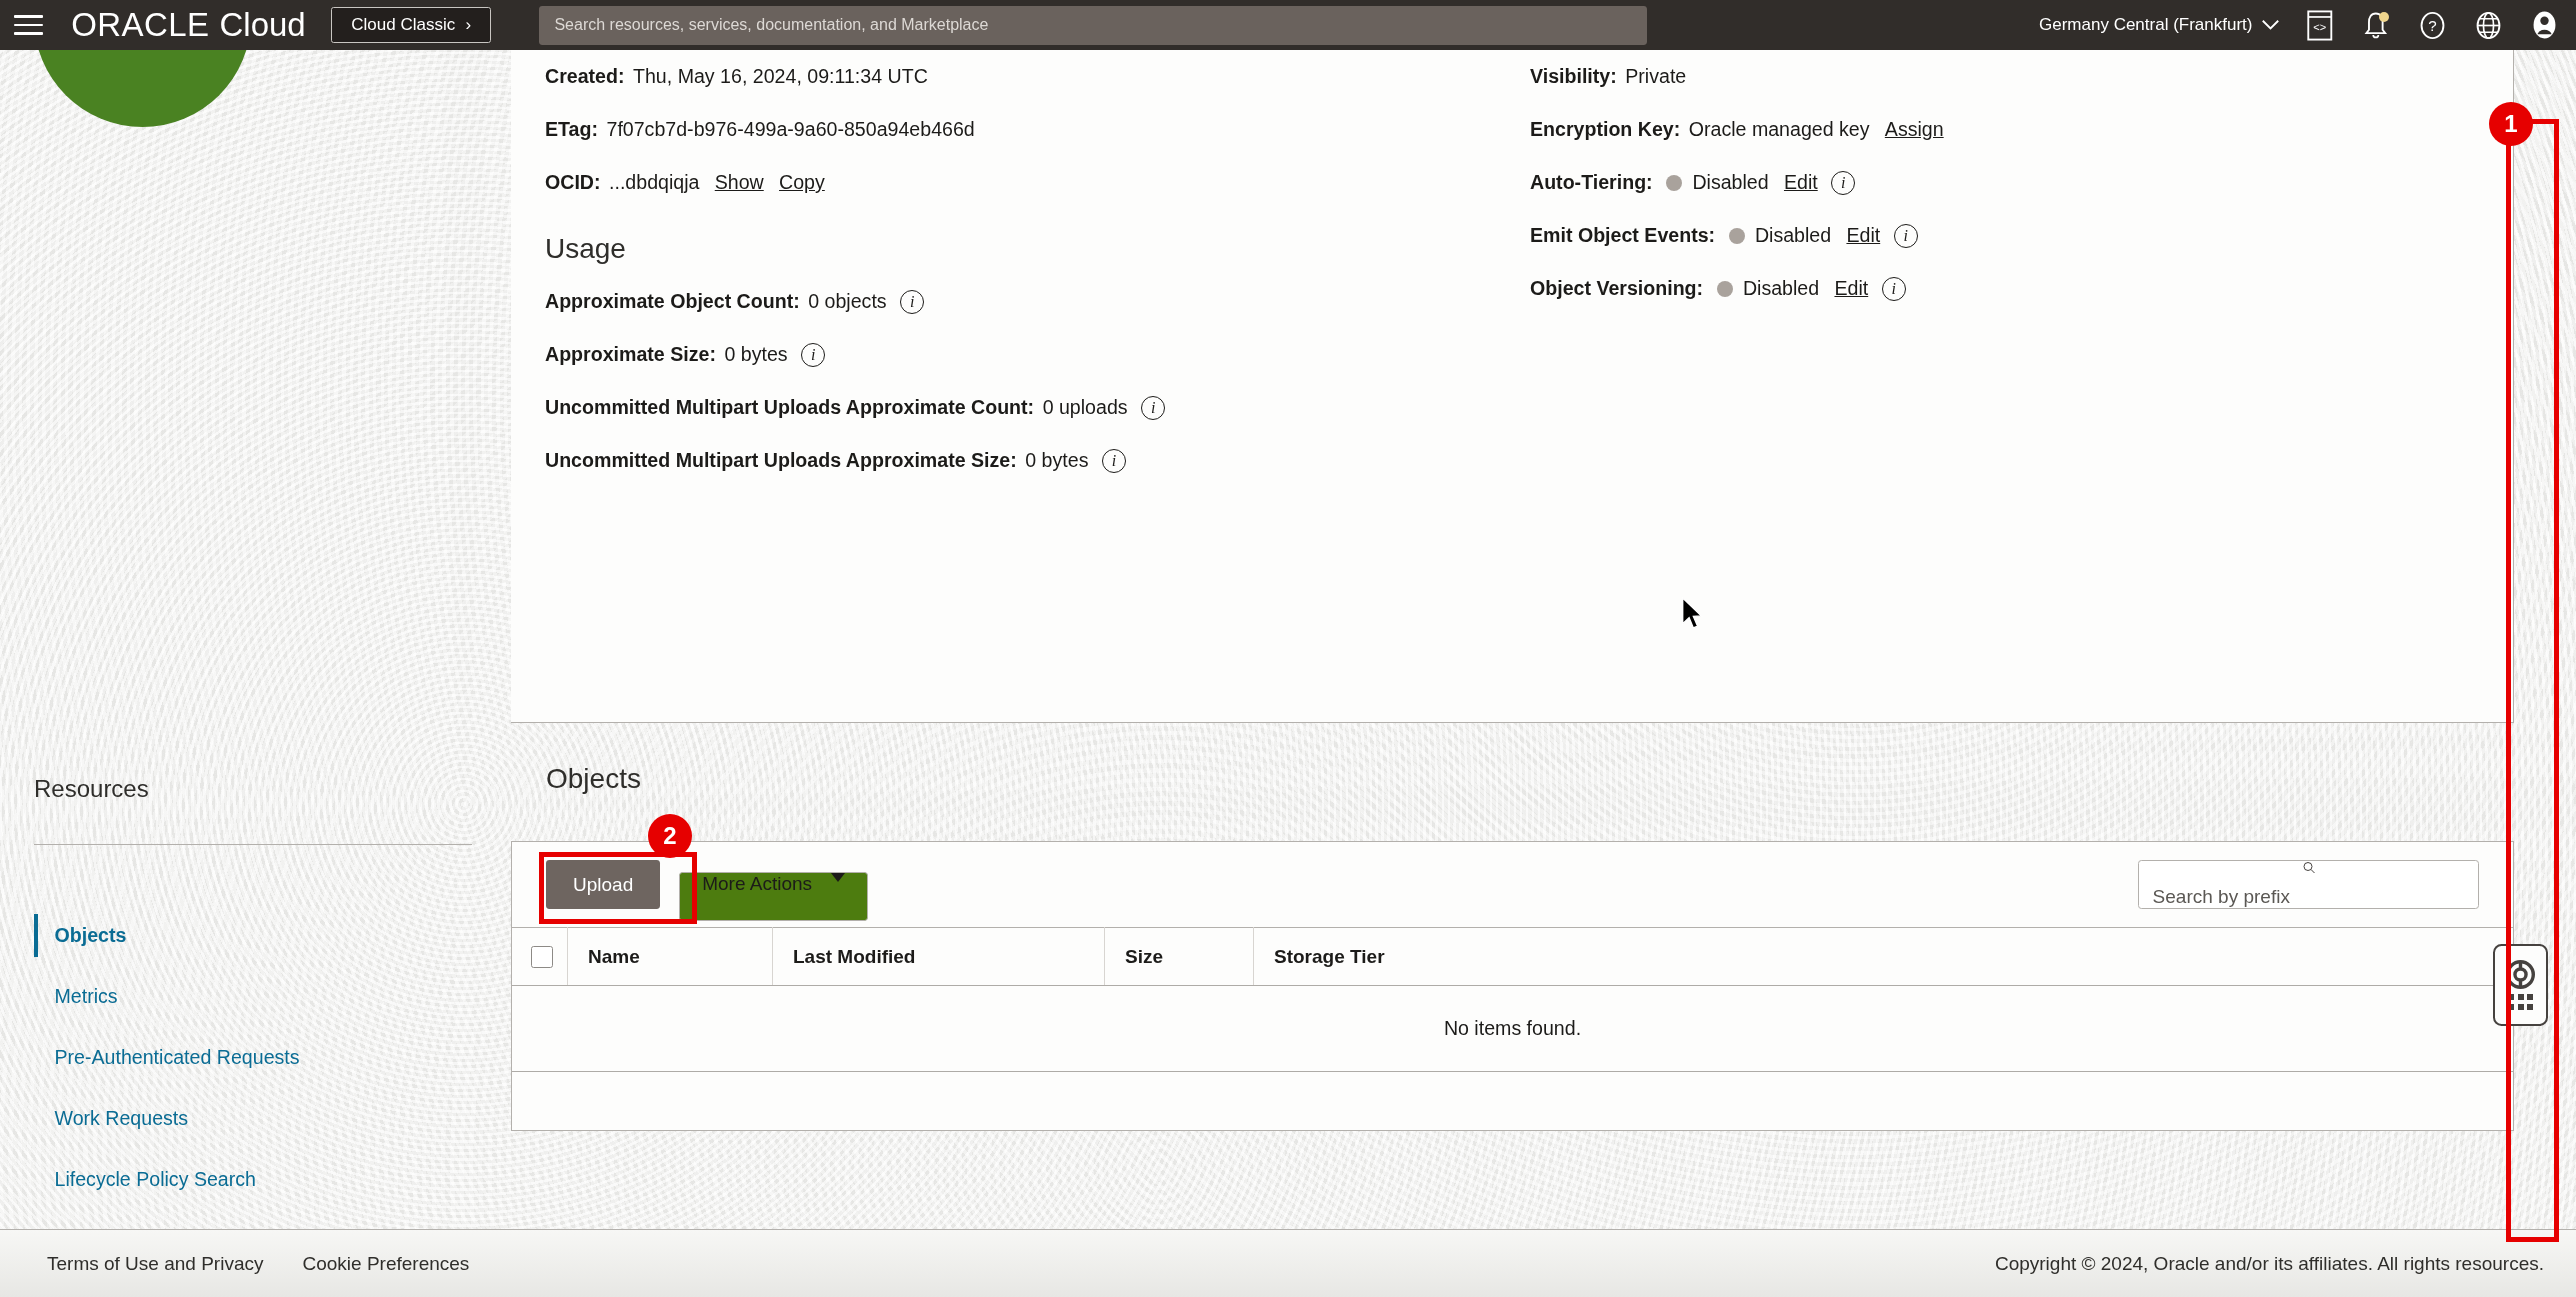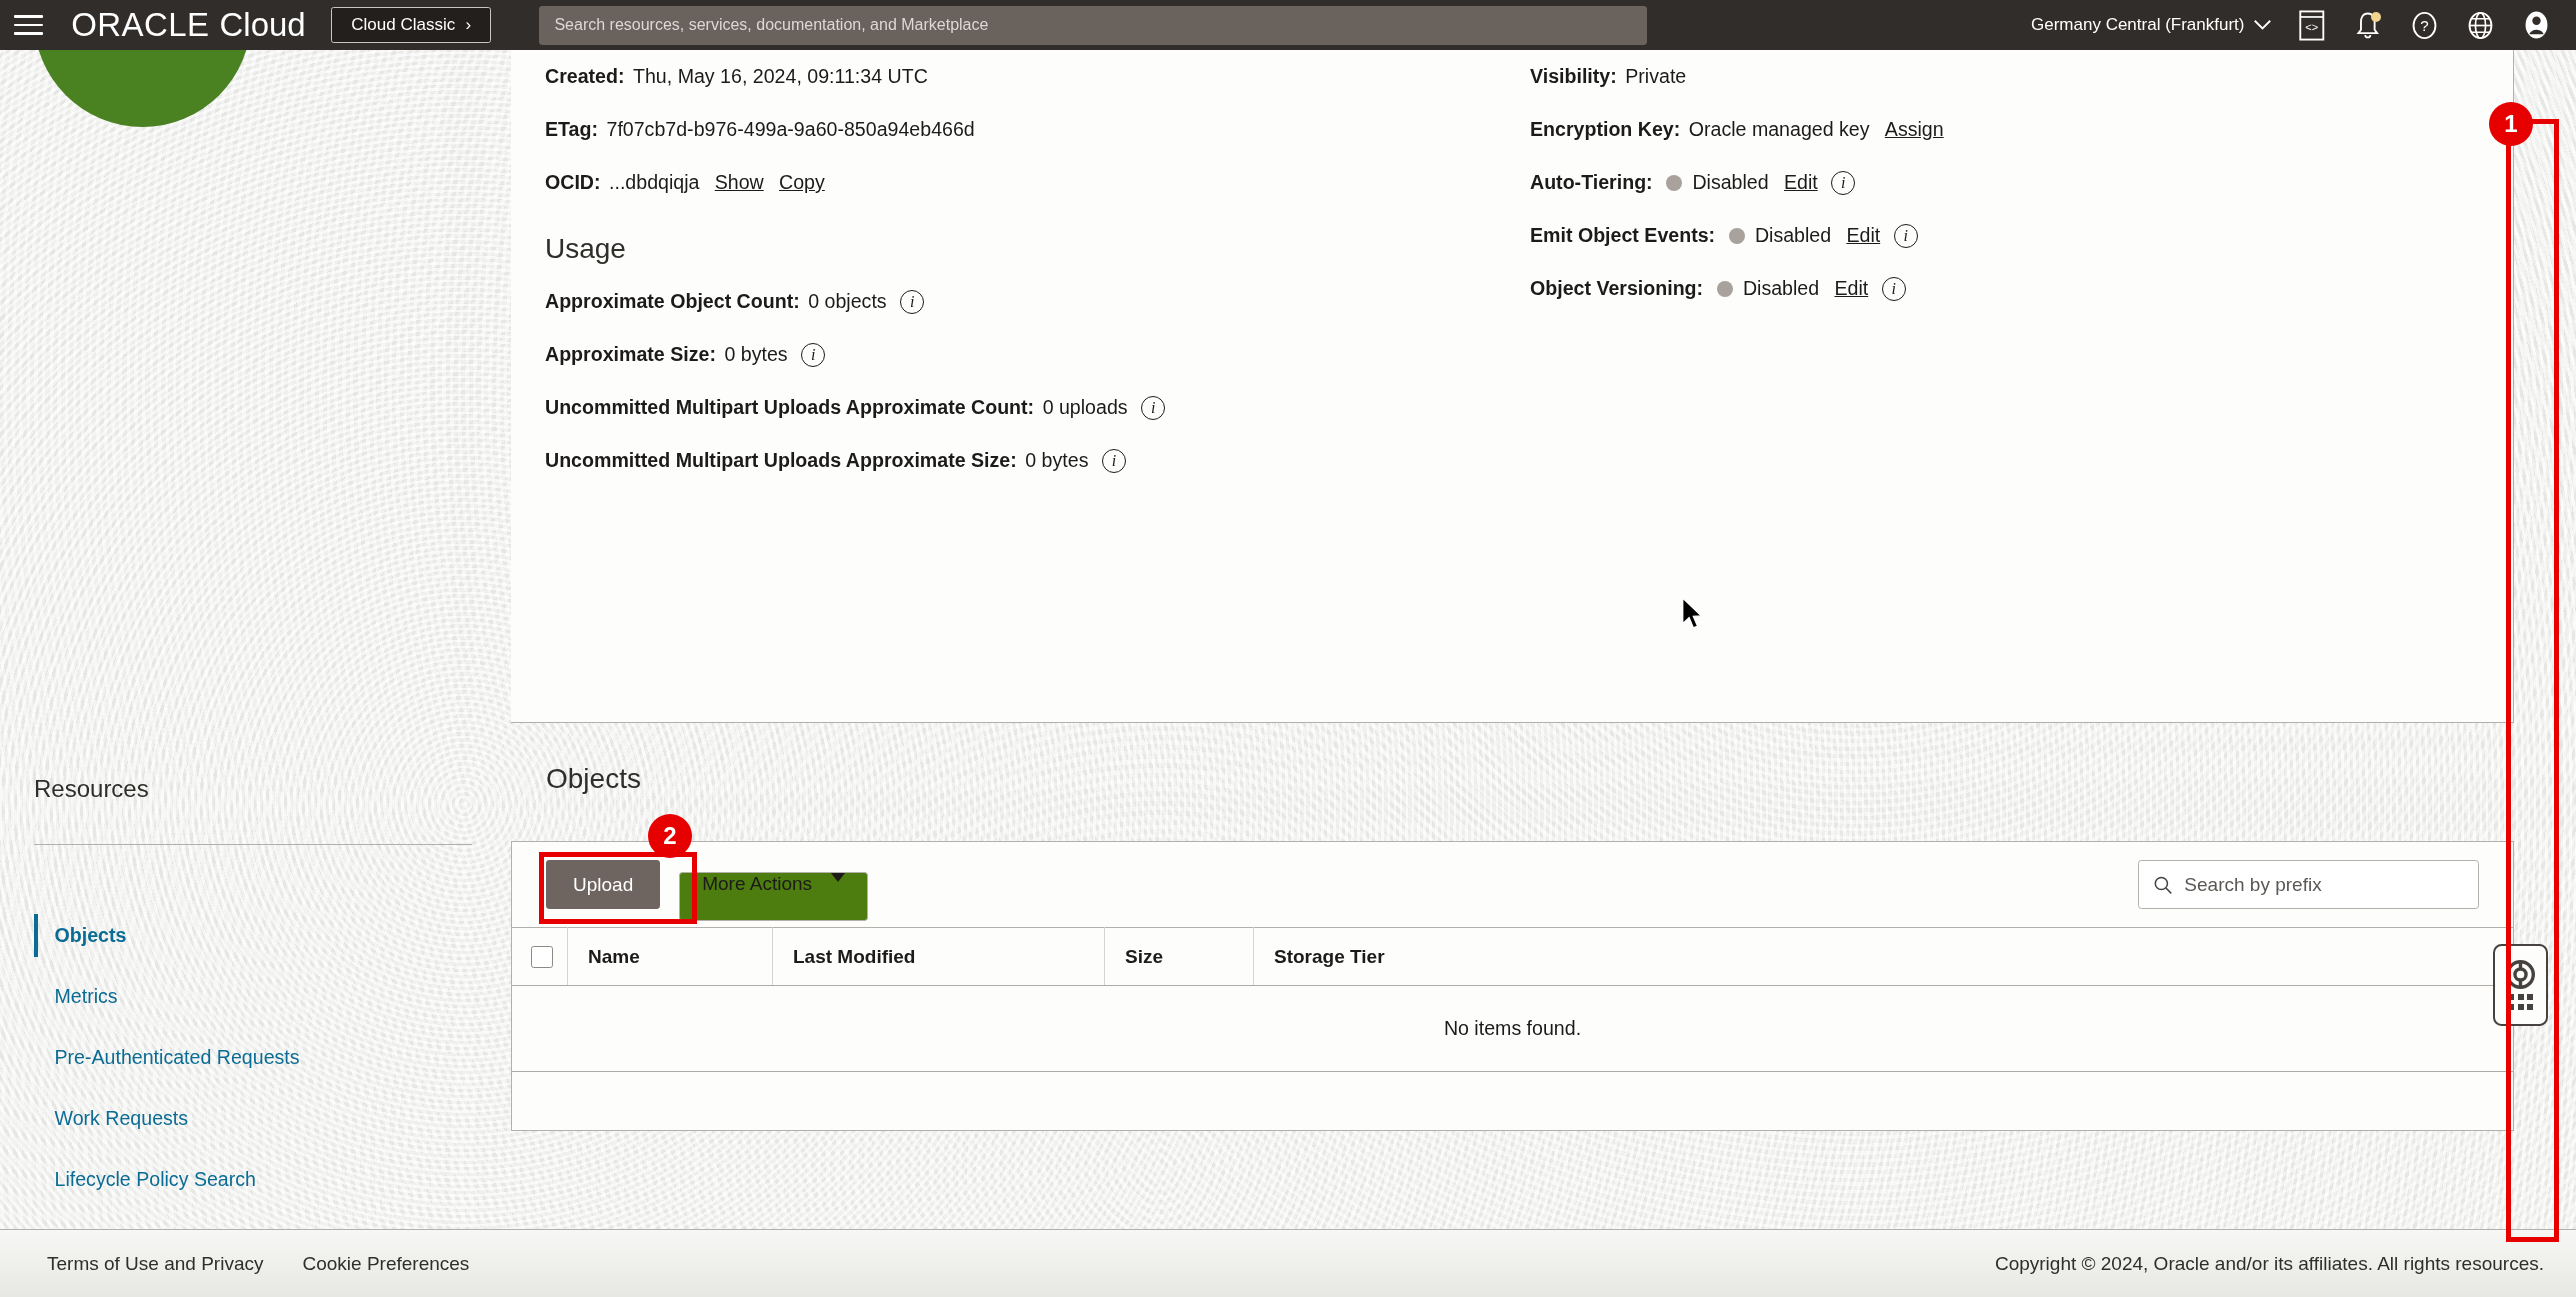--- a/index.html
+++ b/index.html
@@ -48,21 +48,21 @@
     margin-left: 48px; width: 1108px; height: 39px;
     background: #6a625d; border-radius: 3.4px;
     display: flex; align-items: center; padding: 0 15.3px;
   }
   .global-search input {
     width: 100%; background: transparent; border: none; outline: none;
     color: #e8e5e2; font-size: 16px; font-family: "Liberation Sans", sans-serif;
   }
   .global-search input::placeholder { color: #ddd9d5; }
 
-  .nav-right { margin-left: auto; display: flex; align-items: center; gap: 24px; padding-right: 24px; color: #fff; }
+  .nav-right { margin-left: auto; display: flex; align-items: center; gap: 24px; padding-right: 16px; color: #fff; }
   .region-sel { font-size: 17px; display: flex; align-items: center; gap: 8.5px; cursor: pointer; white-space: nowrap; }
   .nav-icon { width: 32px; height: 32px; display: flex; align-items: center; justify-content: center; cursor: pointer; position: relative; }
   .badge-dot { position: absolute; top: 2.6px; right: 2.6px; width: 10.2px; height: 10.2px; border-radius: 50%; background: #f0d58c; }
 
   
   .green-circle {
     position: absolute; left: 34px; top: -90px;
     width: 217px; height: 217px; border-radius: 50%;
     background: #4a8222; z-index: 5;
   }
@@ -133,21 +133,21 @@
     font-size: 19px; cursor: pointer; display: flex; gap: 19px;
     font-family: "Liberation Sans", sans-serif;
     margin-top: 24px;
   }
   .caret { width: 0; height: 0; border-left: 7.7px solid transparent; border-right: 7.7px solid transparent; border-top: 9.4px solid #1c1b19; }
 
   .prefix-search {
     position: absolute; right: 34px; top: 18px;
     width: 341px; height: 49px;
     border: 0.9px solid #b3b0ac; border-radius: 3.4px; background: #fff;
-    display: flex; align-items: center; padding: 0 13.6px; gap: 12px;
+    display: flex; align-items: center; padding: 0 13.6px; gap: 12px; flex-direction: column;
   }
   .prefix-search input {
     border: none; outline: none; width: 100%; font-size: 19px; color: #5b5854;
     font-family: "Liberation Sans", sans-serif; background: transparent;
   }
   .prefix-search input::placeholder { color: #5b5854; }
 
   table.objects { width: 100%; border-collapse: collapse; table-layout: fixed; }
   table.objects th {
     text-align: left; font-size: 19px; color: #1c1b19; font-weight: bold;

